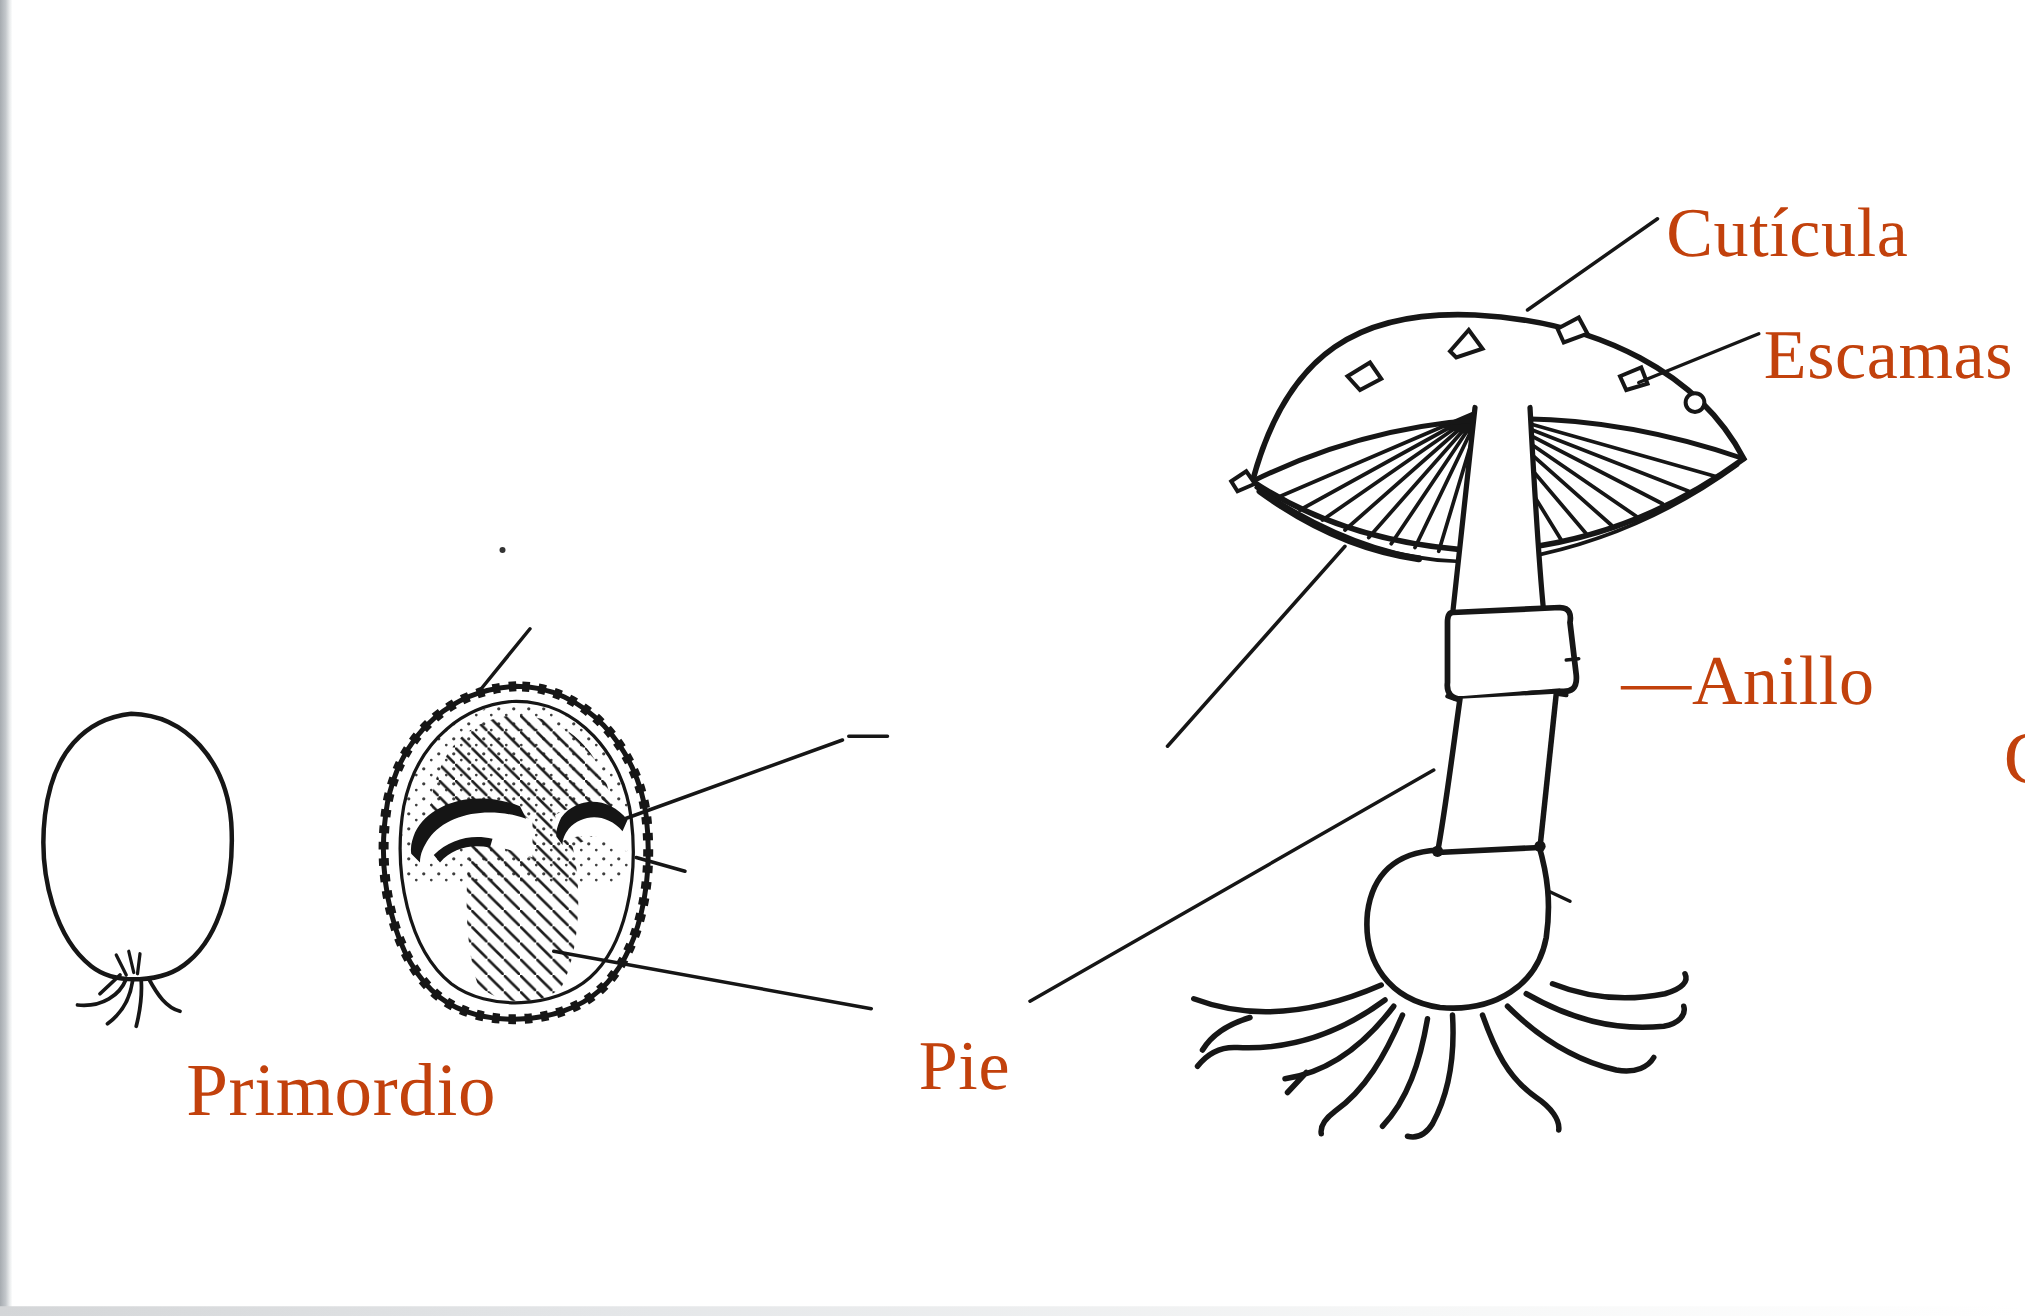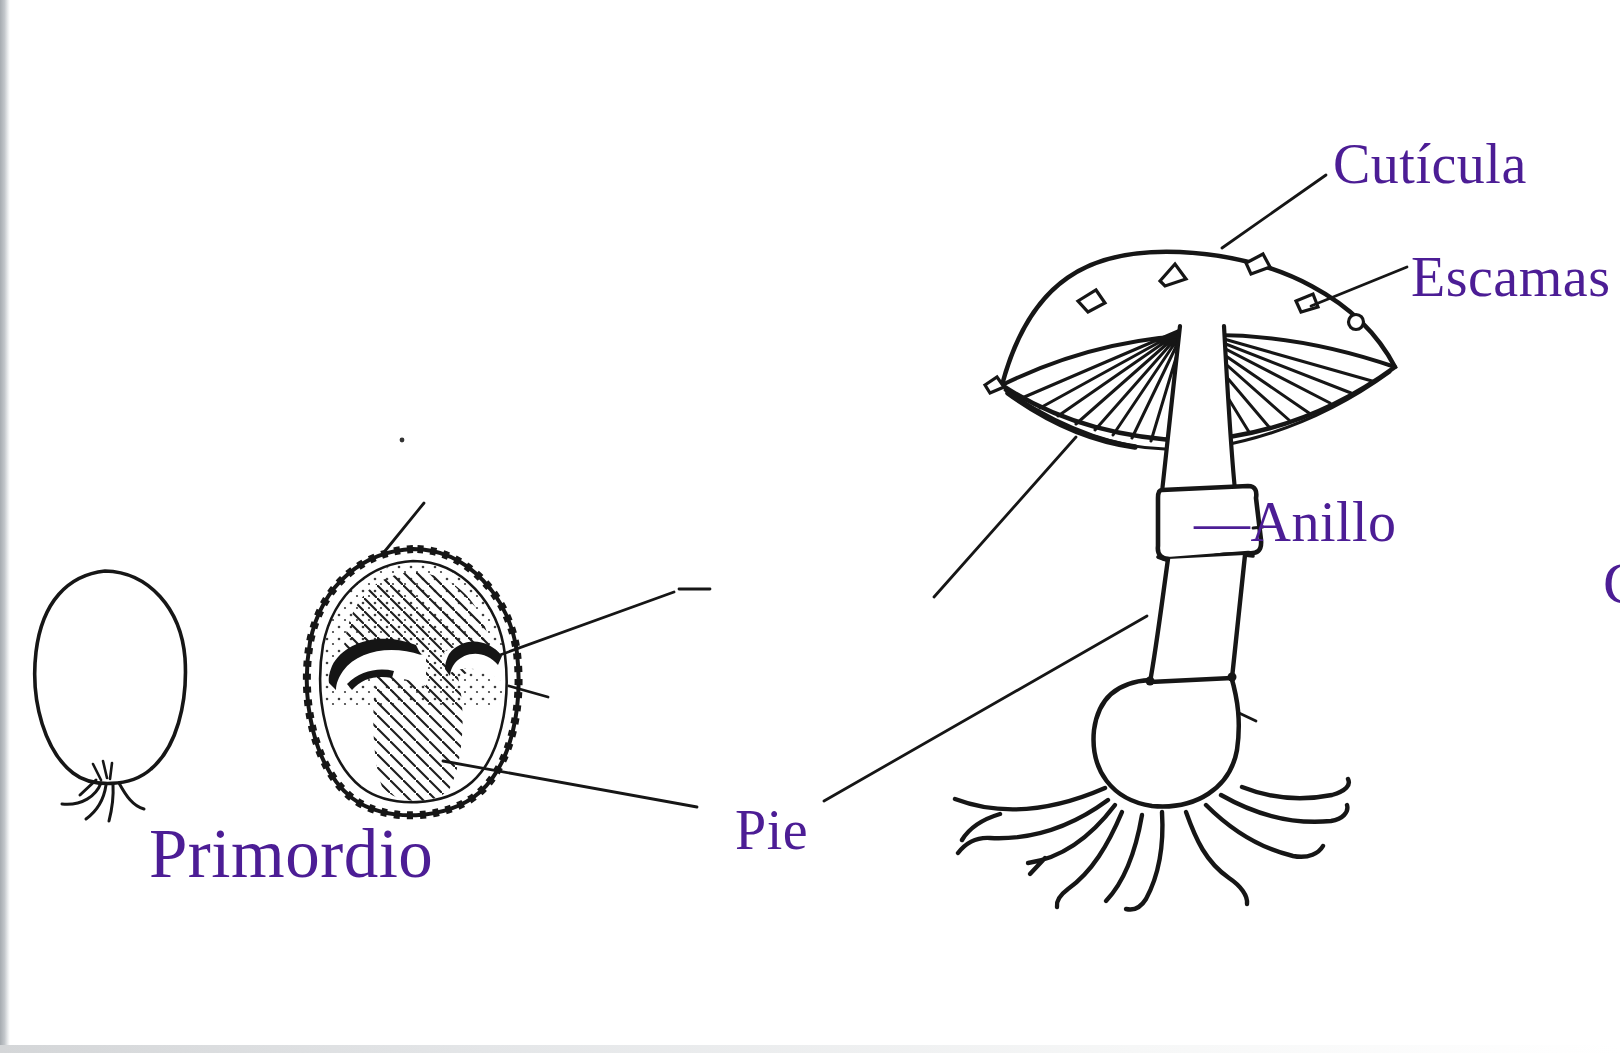--- a/index.html
+++ b/index.html
@@ -11,23 +11,23 @@
     position:absolute;left:0;top:0;width:10px;height:1053px;
     background:linear-gradient(to right,#a6abb0 0%,#c3c7cb 45%,#eceeef 80%,#ffffff 100%);
   }
   .edge-bottom{
     position:absolute;left:0;bottom:0;width:1620px;height:8px;
     background:linear-gradient(to right,#d4d6d8 0%,#e4e6e8 30%,#f6f7f7 70%,#ffffff 100%);
   }
   svg.art{position:absolute;left:0;top:0;}
   .lbl{
     position:absolute;font-size:56px;line-height:1.05;white-space:nowrap;
-    color:#4c1d95;letter-spacing:0.5px;
+    color:#c2410c;letter-spacing:0.5px;margin-top:23px;
   }
-  .lbl-primordio{font-size:69px;}
+  .lbl-primordio{font-size:60px;}
   .lbl-edge{font-size:60px;}
 </style>
 </head>
 <body>
 
 <div id="page">
 
   <svg class="art" width="1620" height="1053" viewBox="0 0 1620 1053">
     <defs>
       <pattern id="hatch" width="13" height="13" patternUnits="userSpaceOnUse">
@@ -135,19 +135,19 @@
       <path d="M1326 175 L1222 248"></path>
       <path d="M1407 267 L1311 306"></path>
       <path d="M1239 713 L1256 721"></path>
       <path d="M1253 528 L1263 527"></path>
     </g>
   </svg>
 
   <div class="lbl" style="left:735px;top:801px;">Pie</div>
   <div class="lbl lbl-primordio" style="left:149px;top:818px;">Primordio</div>
   <div class="lbl" style="left:1333px;top:135px;">Cutícula</div>
-  <div class="lbl" style="left:1411px;top:248px;">Escamas</div>
-  <div class="lbl" style="left:1194px;top:493px;">—Anillo</div>
+  <div class="lbl" style="left:1411px;top:232px;">Escamas</div>
+  <div class="lbl" style="left:1297px;top:493px;">—Anillo</div>
   <div class="lbl lbl-edge" style="left:1603px;top:552px;">C</div>
 
   <div class="edge-left"></div>
   <div class="edge-bottom"></div>
 </div>
 
 </body></html>

